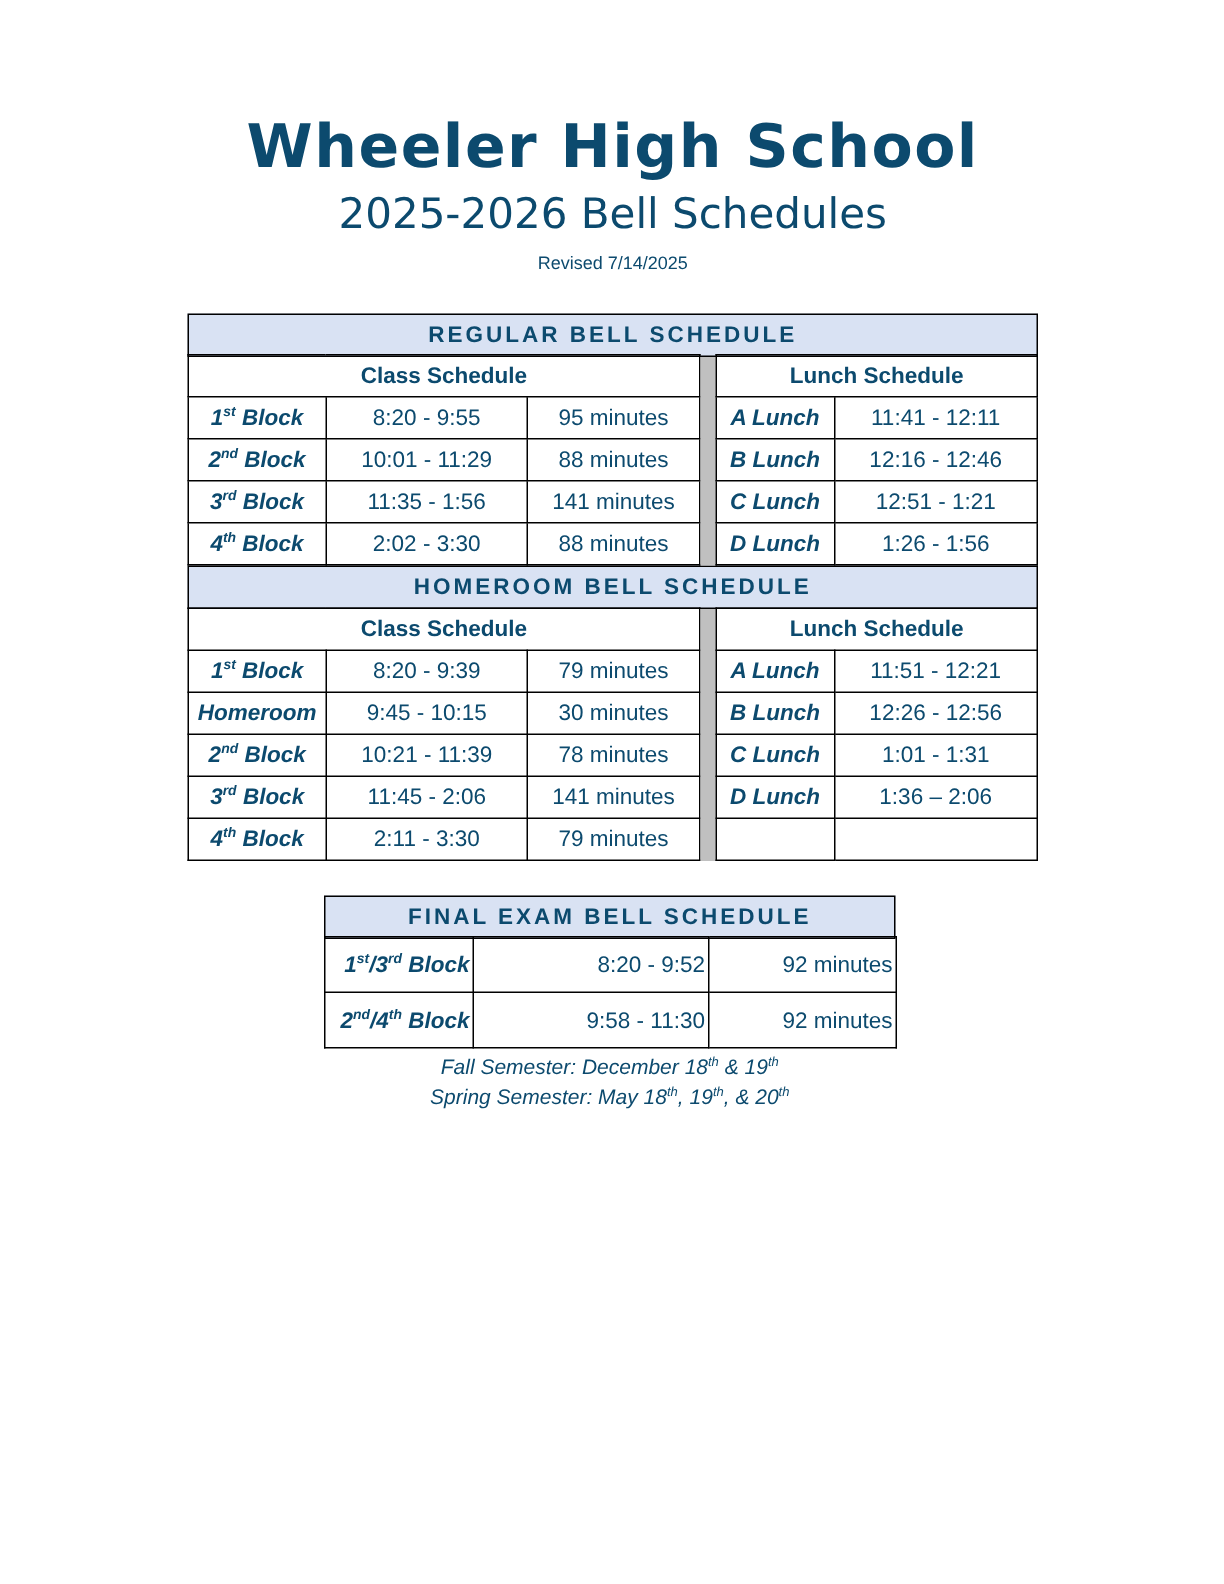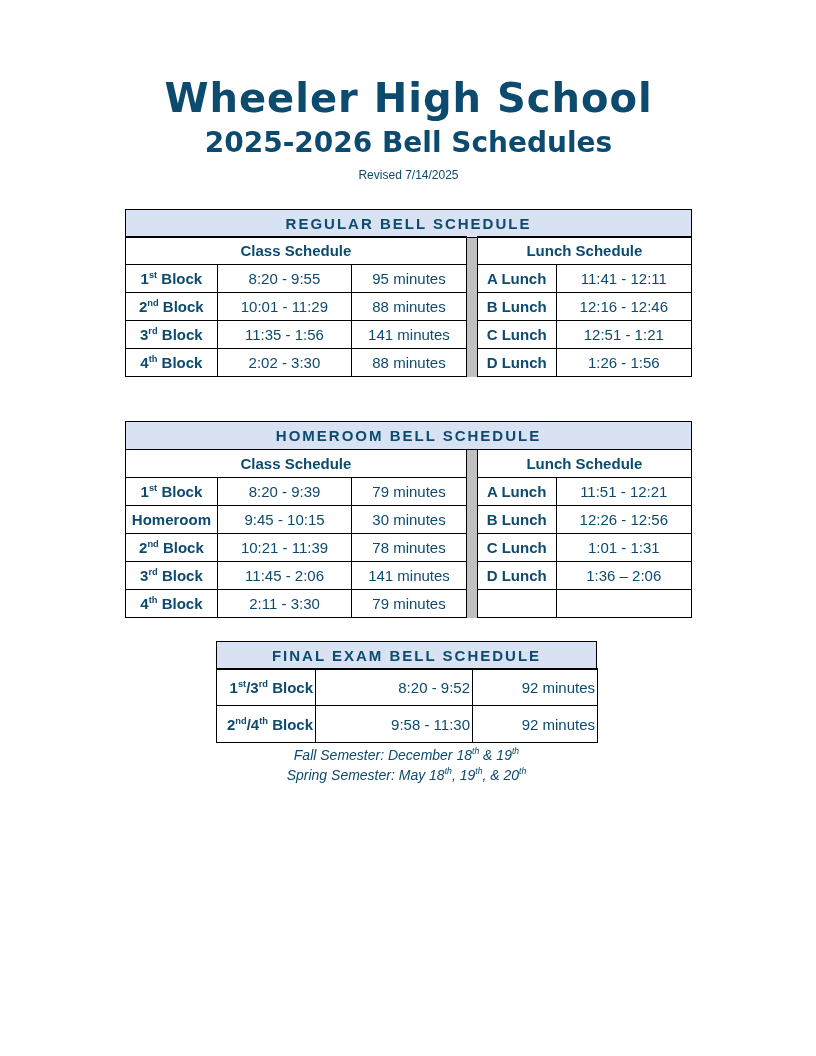--- a/index.html
+++ b/index.html
@@ -10,42 +10,42 @@
   .page{
     width:816px;height:1056px;background:#fff;color:#0c4a6e;
     font-family:"Liberation Sans",sans-serif;overflow:hidden;position:relative;
   }
   header{width:567px;margin-left:125px;padding-top:76px;text-align:center;}
   .title{
     font-family:"DejaVu Sans",sans-serif;font-weight:700;font-size:40px;
     line-height:1.12;margin:0;letter-spacing:1px;
   }
   .subtitle{
-    font-family:"DejaVu Sans",sans-serif;font-weight:700;font-size:28px;
+    font-family:"DejaVu Sans",sans-serif;font-weight:400;font-size:28px;
     line-height:1.15;margin:6px 0 0 0;
   }
   .revised{font-size:12px;margin-top:9px;}
 
   .sched{width:567px;margin-left:125px;}
   .sched-1{margin-top:27px;}
-  .sched-2{margin-top:44px;}
+  .sched-2{}
   .tbl-title{
     background:var(--header-bg);border:1.5px solid #000;height:27px;
     display:flex;align-items:center;justify-content:center;
     font-family:Liberation Sans, sans-serif;font-weight:700;font-size:15px;letter-spacing:2px;
     box-sizing:content-box;
   }
   .tbl-body{display:flex;margin-top:-1.5px;}
   table{border-collapse:collapse;table-layout:fixed;}
   td,th{
     border:1.5px solid #000;text-align:center;vertical-align:middle;
     font-size:15px;height:27px;padding:0 2px;overflow:hidden;white-space:nowrap;
   }
   th{font-weight:700;text-align:center;}
-  .b{font-weight:700;}
+  .b{font-weight:700;font-style:italic;}
   .divider{width:10px;background:var(--divider);margin-top:1.5px;}
 
   .exam{width:381px;margin:23px 0 0 216px;}
   .exam td{height:36px;text-align:right;}
   .exam .tbl-title{letter-spacing:2px;}
   .exam table{margin-top:-1.5px;width:100%;}
 
   .notes{width:381px;margin-left:216px;text-align:center;margin-top:3px;}
   .note{font-style:italic;font-size:14px;line-height:1.4;}
   sup{font-size:0.62em;vertical-align:super;line-height:0;}

